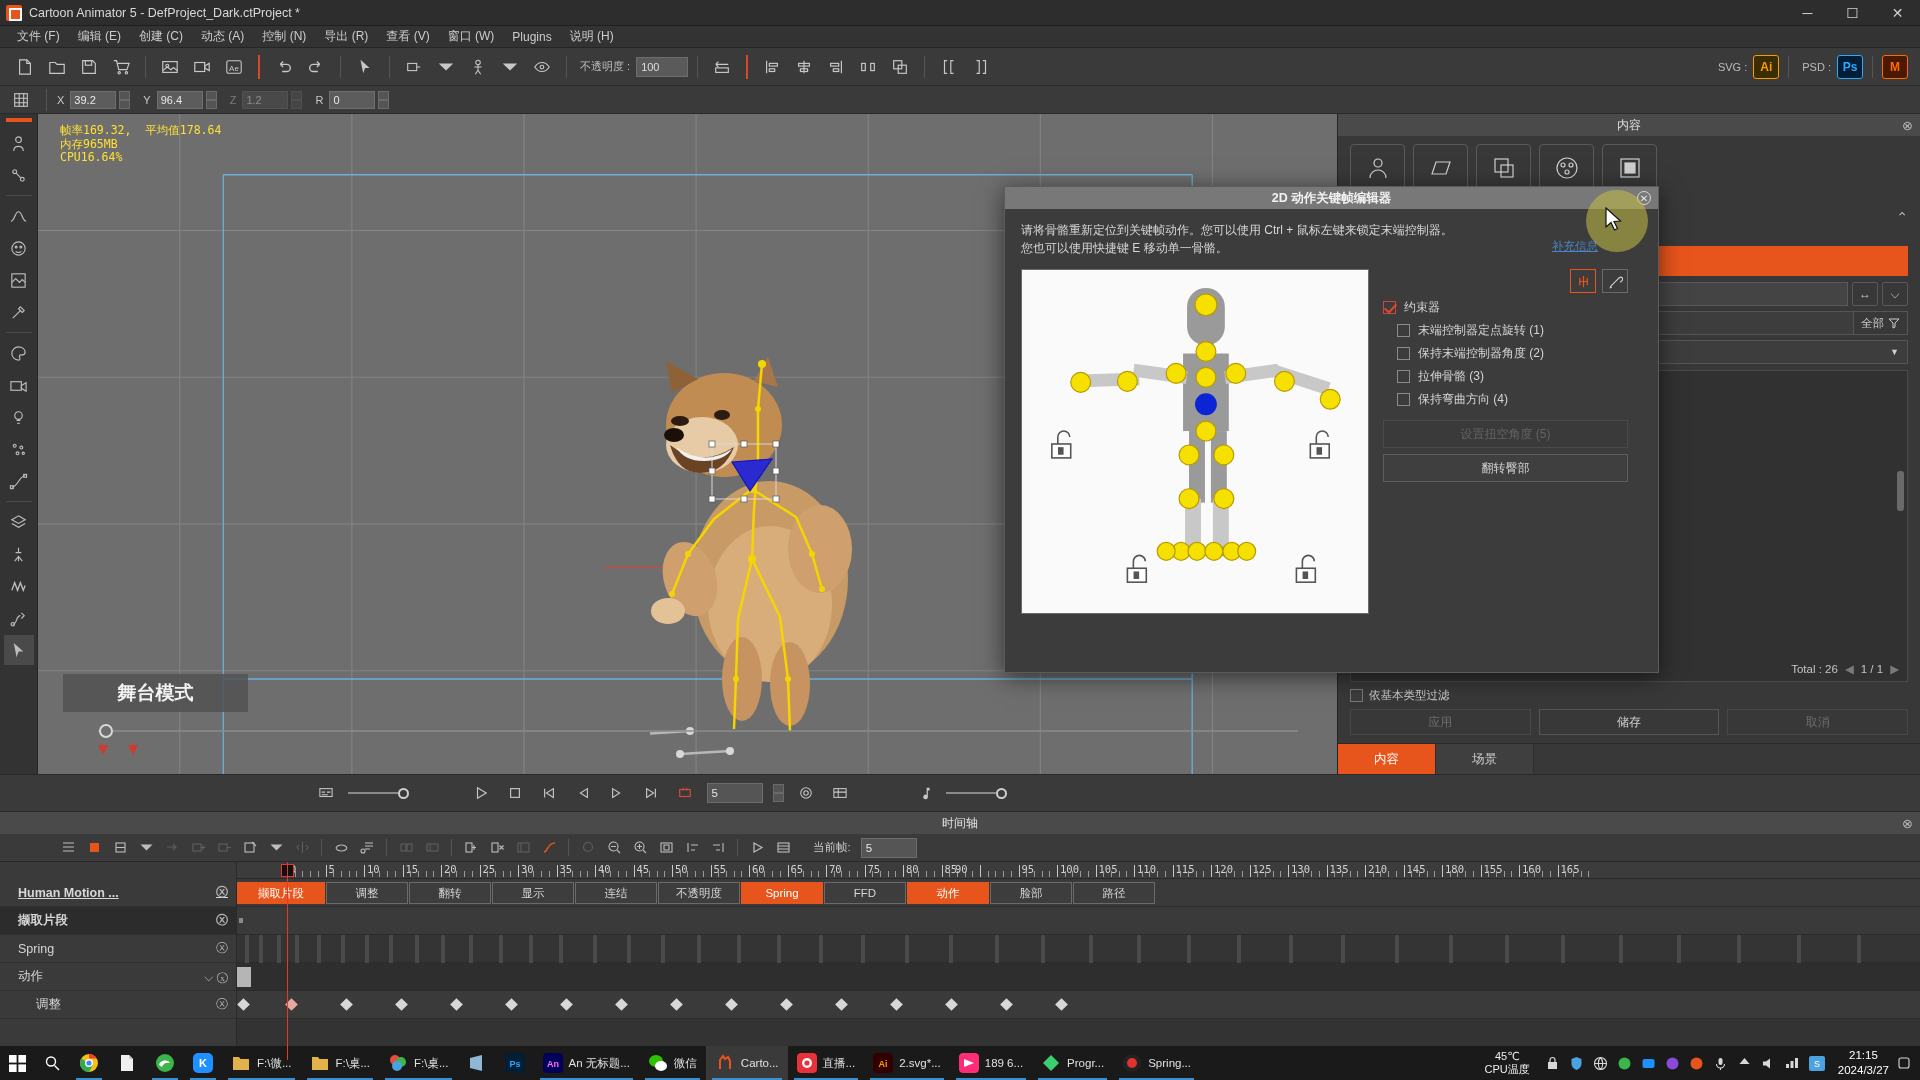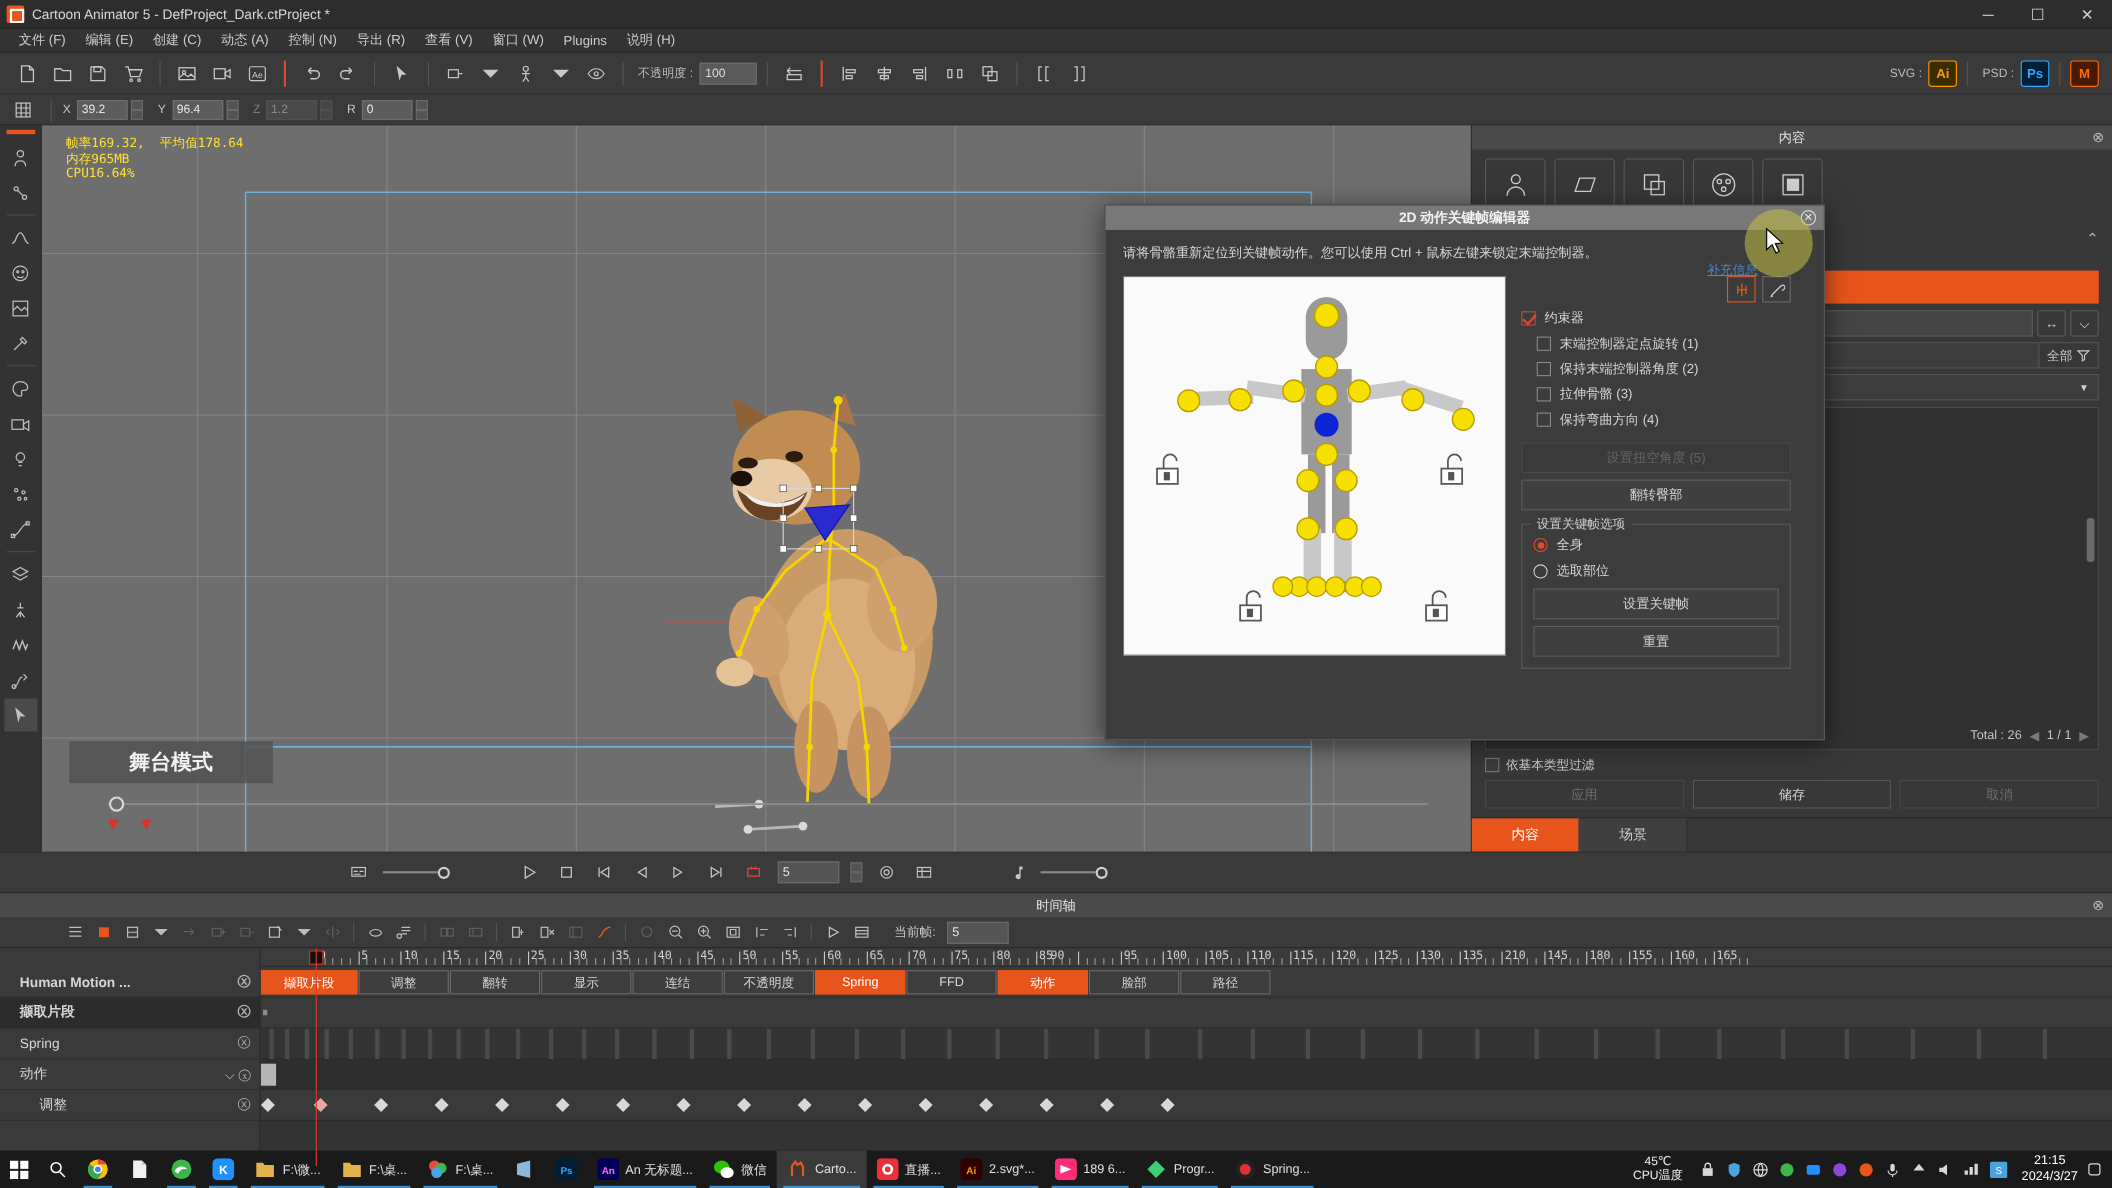--- a/index.html
+++ b/index.html
@@ -139,21 +139,21 @@
   .tlb.dim{color:#5e5e5e;}
   .tlb.orange{color:#e8551c;}
   .tlsep{width:1px;height:17px;background:#555;margin:0 5px;}
   .tl-cur{margin-left:16px;font-size:11.5px;color:#c9c9c9;}
   .tl-main{flex:1;display:flex;}
   .tl-names{width:237px;background:#3a3a3a;border-right:1px solid #2a2a2a;}
   .tl-ruler-spacer{height:17px;background:#3a3a3a;}
   .tl-nrow{height:28px;display:flex;align-items:center;padding-left:18px;font-size:12.5px;
     border-bottom:1px solid #303030;color:#d6d6d6;}
   .tl-nrow .ic{margin-left:auto;margin-right:8px;display:flex;gap:4px;color:#b3b3b3;font-size:12px;}
-  .tl-nrow.head{font-weight:bold;background:#3a3a3a;}
+  .tl-nrow.head{font-weight:bold;background:#3a3a3a;text-decoration:underline;}
   .tl-nrow.sel{background:#2c2c2c;font-weight:bold;}
   .tl-tracks{flex:1;position:relative;background:#333;overflow:hidden;}
   .ruler{height:17px;background:#3c3c3c;position:relative;border-bottom:1px solid #2a2a2a;}
   .rtick{position:absolute;top:9px;width:1px;height:6px;background:#9a9a9a;}
   .rtick.maj{top:3px;height:12px;background:#c8c8c8;}
   .rlab{position:absolute;top:1px;font-size:10.5px;color:#d2d2d2;
     font-family:"DejaVu Sans Mono",monospace;}
   .tagrow{height:28px;background:#3a3a3a;display:flex;position:relative;border-bottom:1px solid #2e2e2e;}
   .tag{height:22px;margin:3px 1px 0 0;border:1px solid #6a6a6a;display:flex;align-items:center;
     justify-content:center;font-size:11.5px;color:#d6d6d6;background:#3d3d3d;}
@@ -1391,20 +1391,21 @@
     </div>
   </div>
 
   <div class="modal">
     <div class="md-title">
       <span>2D 动作关键帧编辑器</span>
       <span class="x">✕</span>
     </div>
     <div class="md-desc">
       <div>请将骨骼重新定位到关键帧动作。您可以使用 Ctrl + 鼠标左键来锁定末端控制器。</div>
+      <div>您也可以使用快捷键 E 移动单一骨骼。</div>
       <a class="md-link">补充信息</a>
     </div>
 
     <div class="md-body">
       <div class="md-left">
         <div class="md-canvas">
           <svg viewBox="0 0 348 345" style="width:100%;height:100%">
             <rect width="348" height="345" fill="#fafafa"></rect>
             <g fill="#9a9a9a">
               <rect x="166" y="18" width="38" height="58" rx="19"></rect>
@@ -1502,33 +1503,20 @@
           <span>拉伸骨骼 (3)</span>
         </div>
         <div class="md-chk sub">
           <div class="md-cb"></div>
           <span>保持弯曲方向 (4)</span>
         </div>
 
         <div class="md-btn dim">设置扭空角度 (5)</div>
         <div class="md-btn">翻转臀部</div>
 
-        <div class="md-group">
-          <span class="md-group-lbl">设置关键帧选项</span>
-          <div class="md-radio">
-            <div class="md-rb on"></div>
-            <span>全身</span>
-          </div>
-          <div class="md-radio">
-            <div class="md-rb"></div>
-            <span>选取部位</span>
-          </div>
-          <div class="md-btn">设置关键帧</div>
-          <div class="md-btn">重置</div>
-        </div>
       </div>
     </div>
   </div>
 
   <div class="cursor-glow"></div>
   <svg class="cursor-arrow" width="20" height="26" viewBox="0 0 20 26">
     <path d="M2 1 L2 20 L7 15.5 L10.5 23 L13.5 21.5 L10 14.5 L16.5 14z" fill="#fff" stroke="#111" stroke-width="1.2"></path>
   </svg>
 
   <div class="taskbar">

